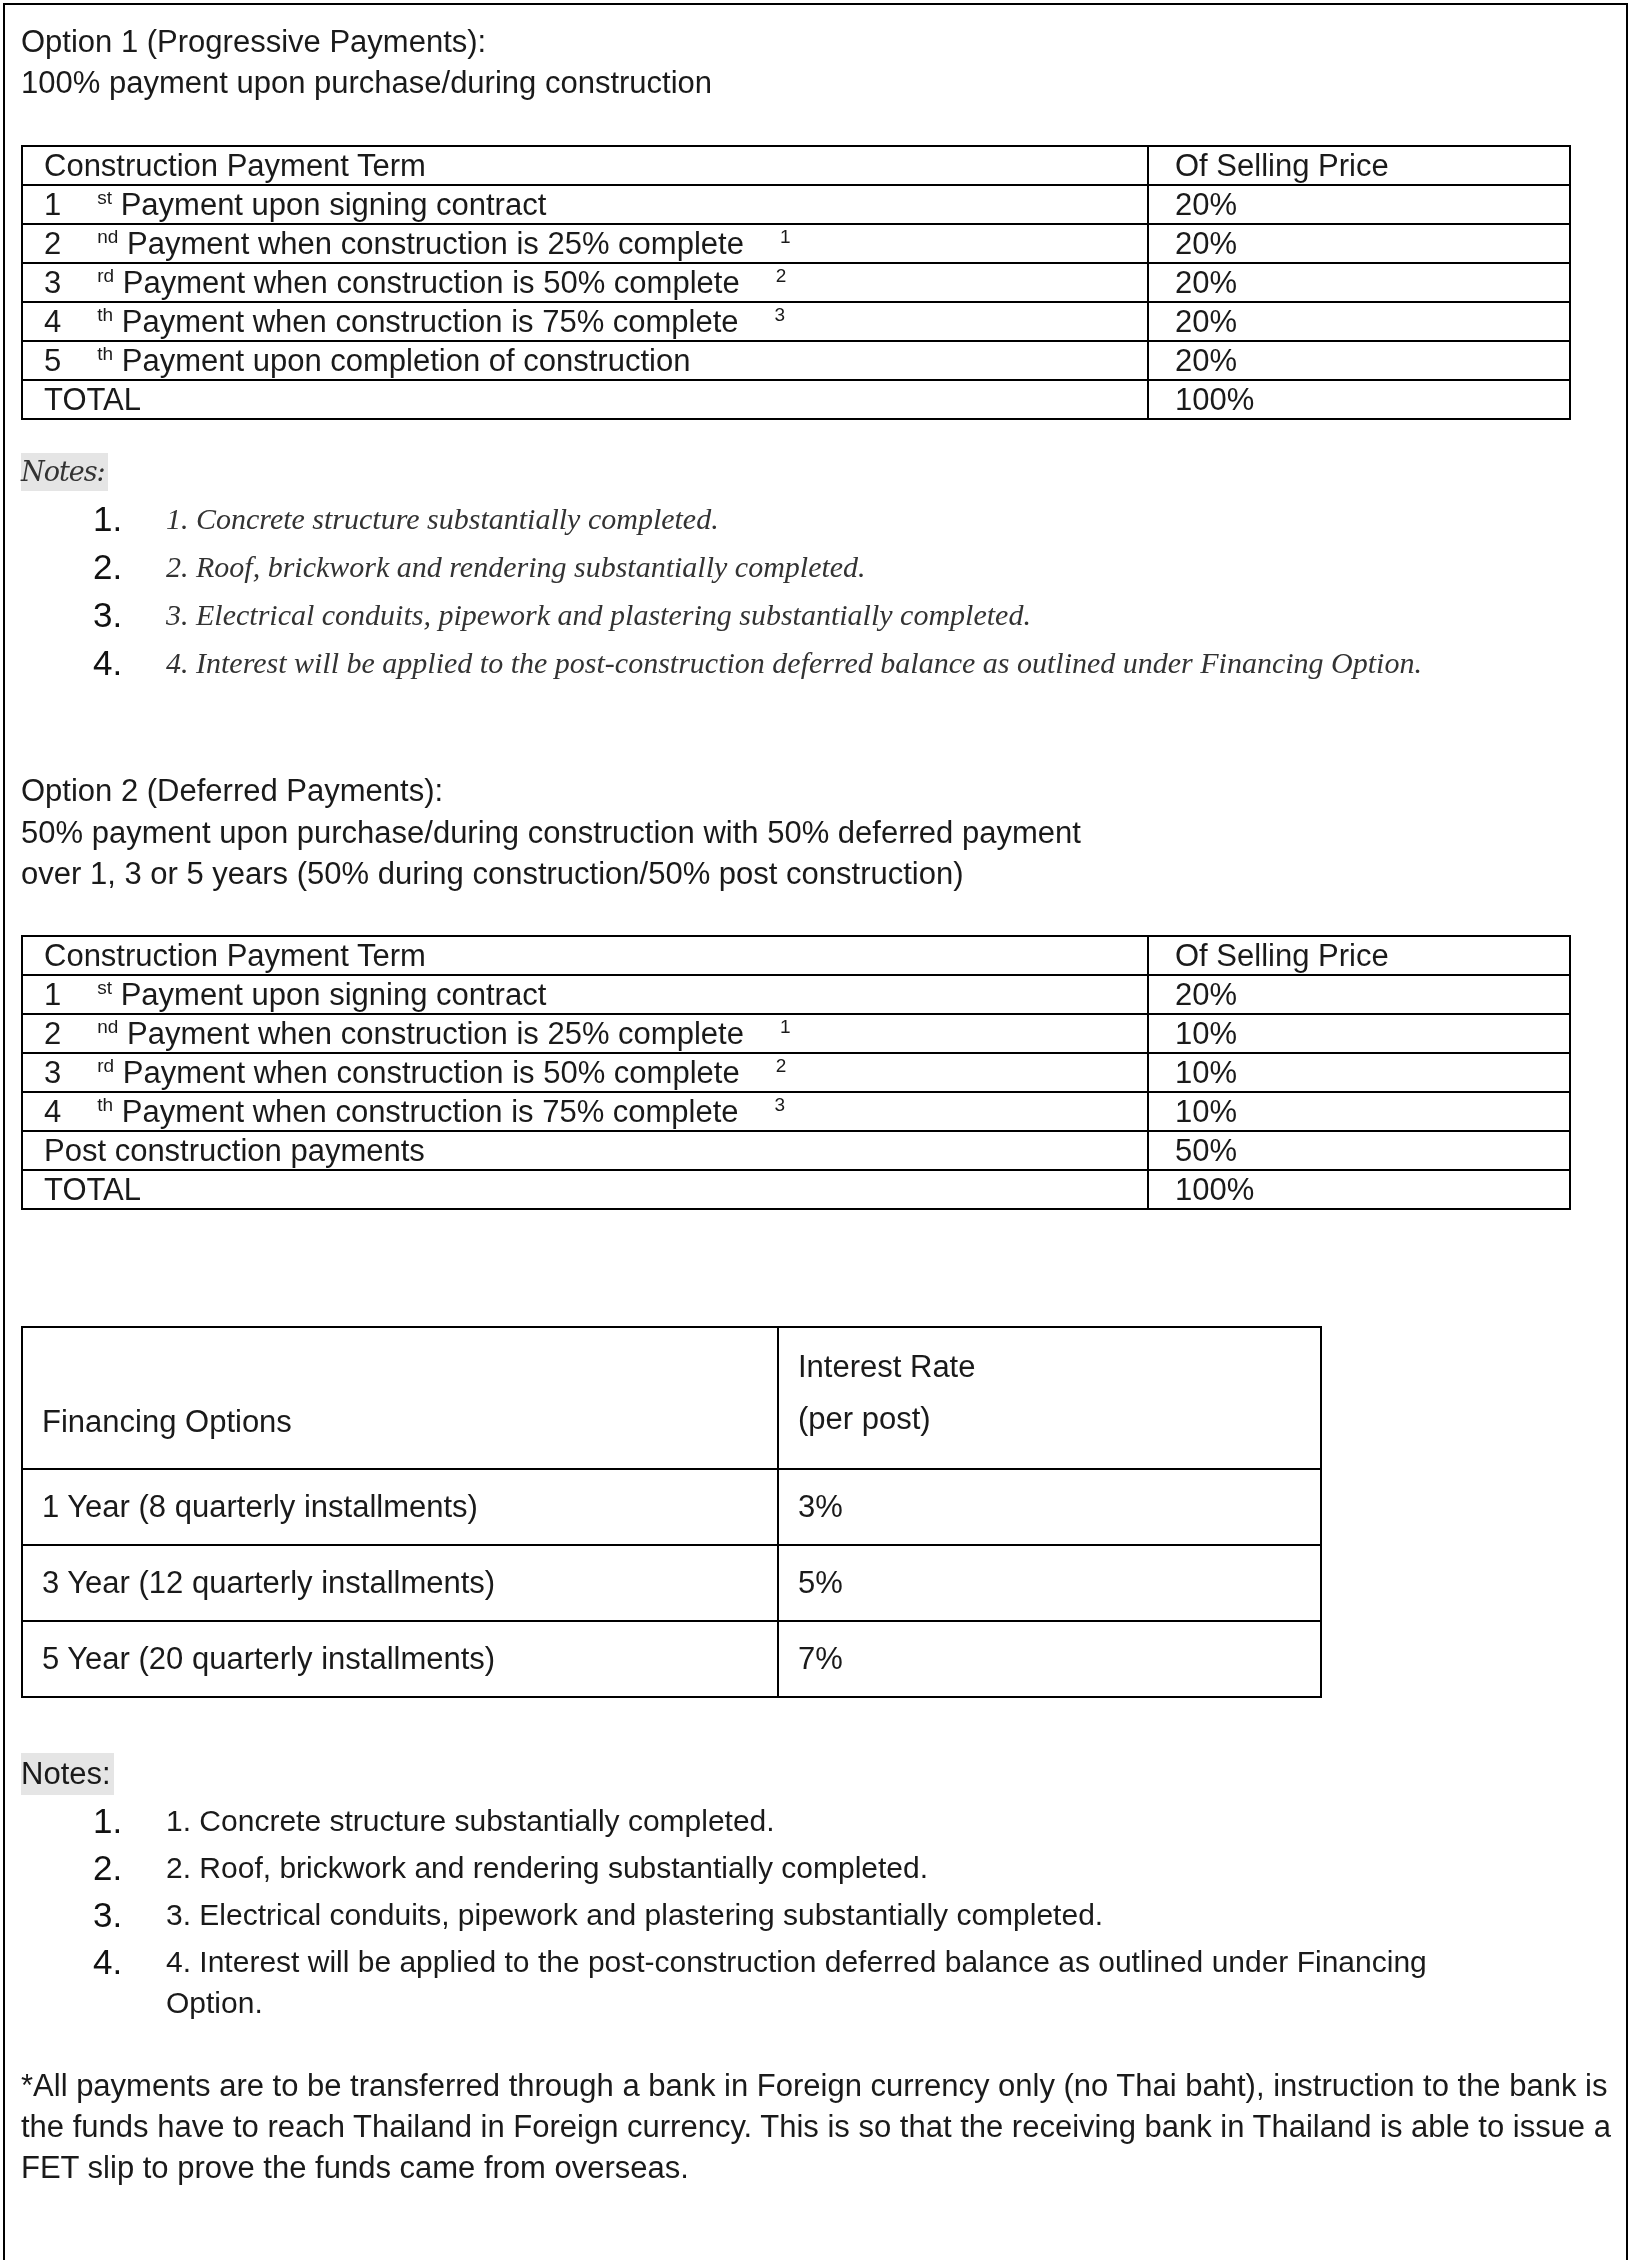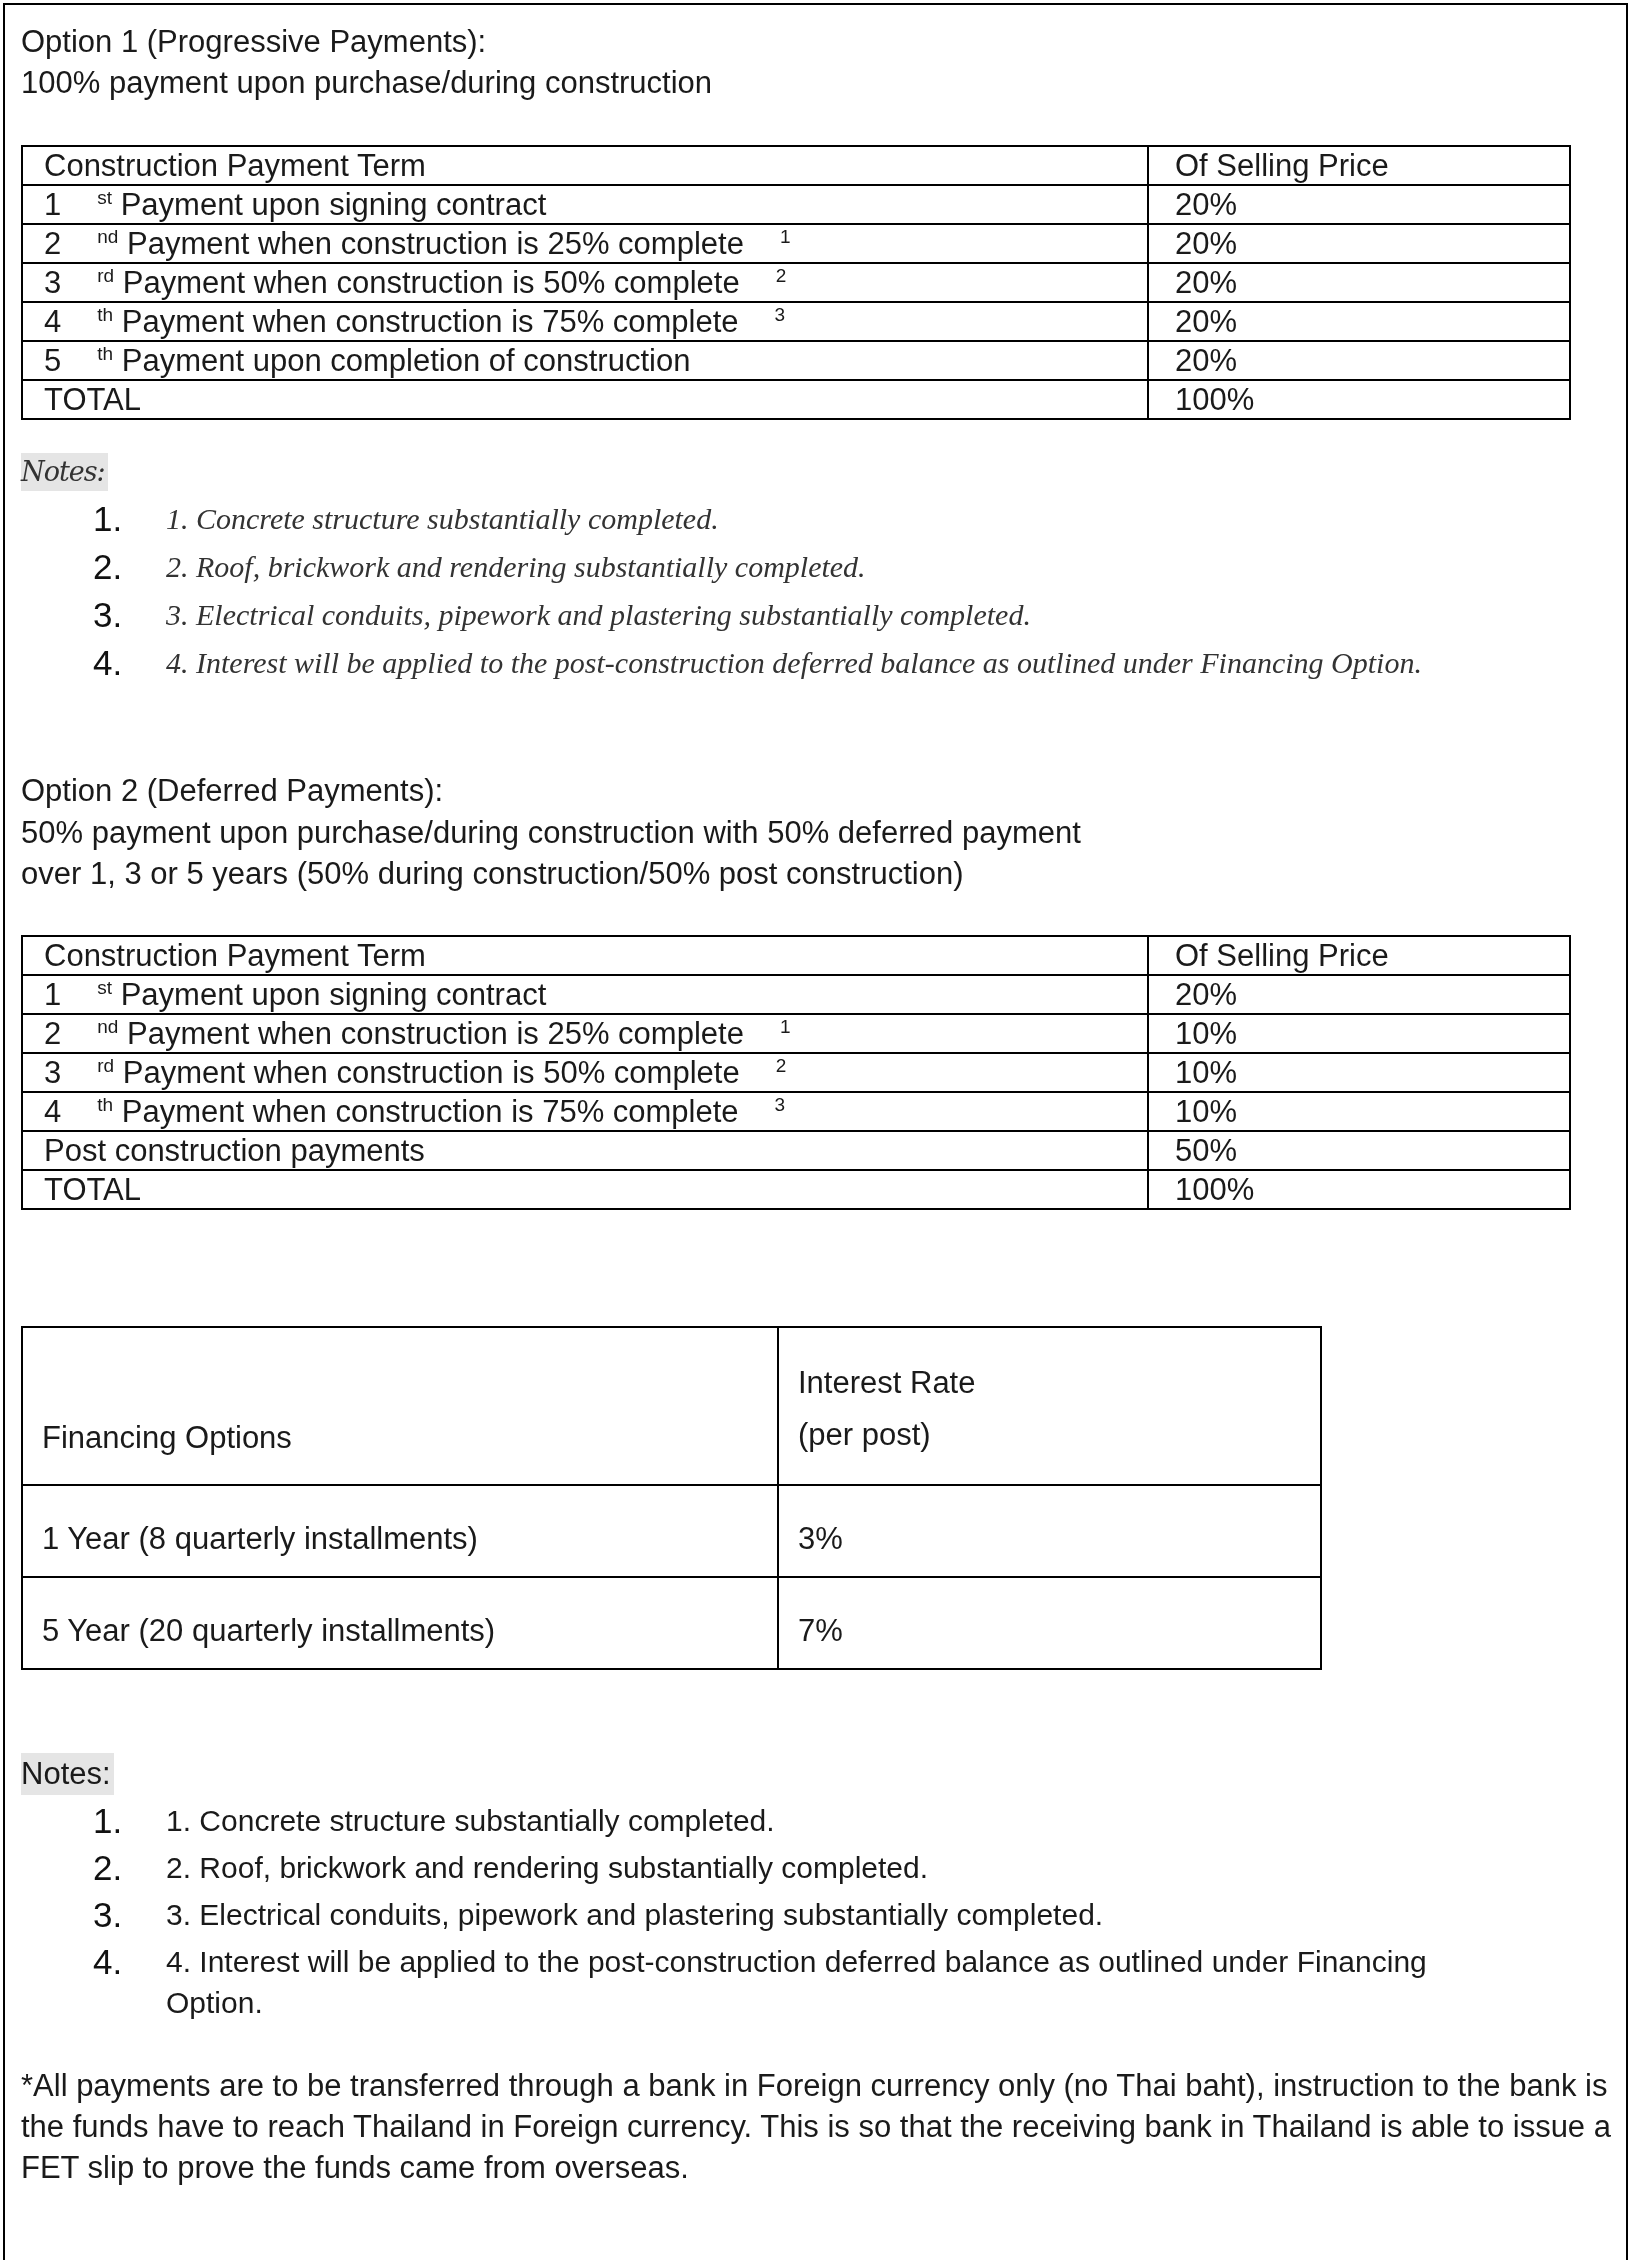--- a/index.html
+++ b/index.html
@@ -22,21 +22,21 @@
   .note { position: relative; padding-left: 166px; }
   .note .marker { position: absolute; left: 93px; top: 0; font-family: "Liberation Sans", sans-serif;
                   font-size: 35px; color: #111; font-style: normal; letter-spacing: 0; }
   .note-list.serif .note { font-family: "Liberation Serif", serif; font-style: italic; font-size: 30px;
                            line-height: 42px; height: 48px; color: #333; }
   .note-list.serif .note.wrap { height: 85px; white-space: normal; width: 1431px; }
   .note-list.sans .note { font-size: 30px; line-height: 41px; height: 47px; color: #1a1a1a; }
   .note-list.sans .note.wrap { height: 86px; width: 1364px; }
   table.fin { position: absolute; left: 21px; top: 1326px; width: 1301px; border-collapse: collapse;
               font-size: 31px; }
-  table.fin td { border: 2.9px solid #000; padding: 16px 0 0 19px; vertical-align: middle; }
+  table.fin td { border: 2.9px solid #000; padding: 0 0 0 19px; vertical-align: middle; }
   table.fin tr.head td { height: 140px; }
   table.fin tr.body td { height: 74px; }
   table.fin td.fin-col1 { width: 735px; }
   table.fin .head .fin-col1 span { display: block; padding-top: 48px; }
   table.fin .head .fin-col2 span { display: block; line-height: 42px; padding-bottom: 9.6px; }
   .footer { position: absolute; left: 21px; top: 2065px; width: 1595px; font-size: 31px;
             line-height: 41px; }
 </style>
 </head>
 <body>
@@ -133,20 +133,24 @@
     <td class="fin-col2">
           <span>Interest Rate</span>
           <span>(per post)</span>
         </td>
   </tr>
   <tr class="body">
     <td class="fin-col1">1 Year (8 quarterly installments)</td>
     <td>3%</td>
   </tr>
   <tr class="body">
+    <td class="fin-col1">3 Year (12 quarterly installments)</td>
+    <td>5%</td>
+  </tr>
+  <tr class="body">
     <td class="fin-col1">5 Year (20 quarterly installments)</td>
     <td>7%</td>
   </tr>
 </tbody>
   </table>
 
 <div class="notes-label sans" style="top:1753px">Notes:</div>
 <div class="note-list sans" style="top:1800px">
   <div class="note"><span class="marker">1.</span><span>1. Concrete structure substantially completed.</span></div>
   <div class="note"><span class="marker">2.</span><span>2. Roof, brickwork and rendering substantially completed.</span></div>

